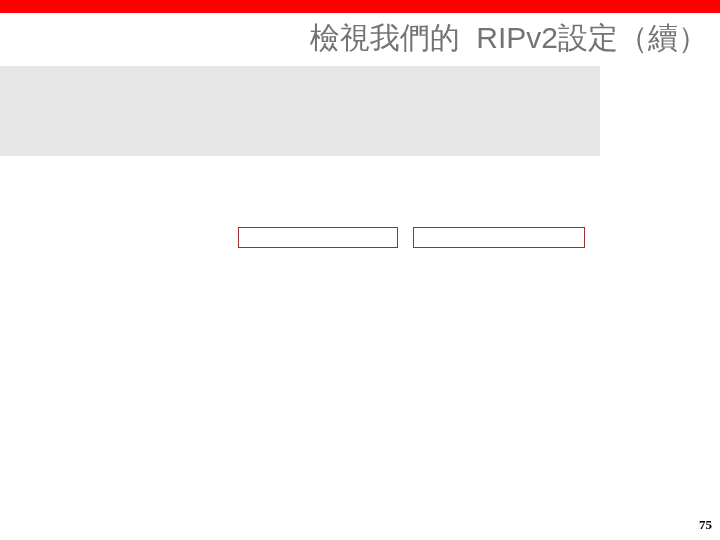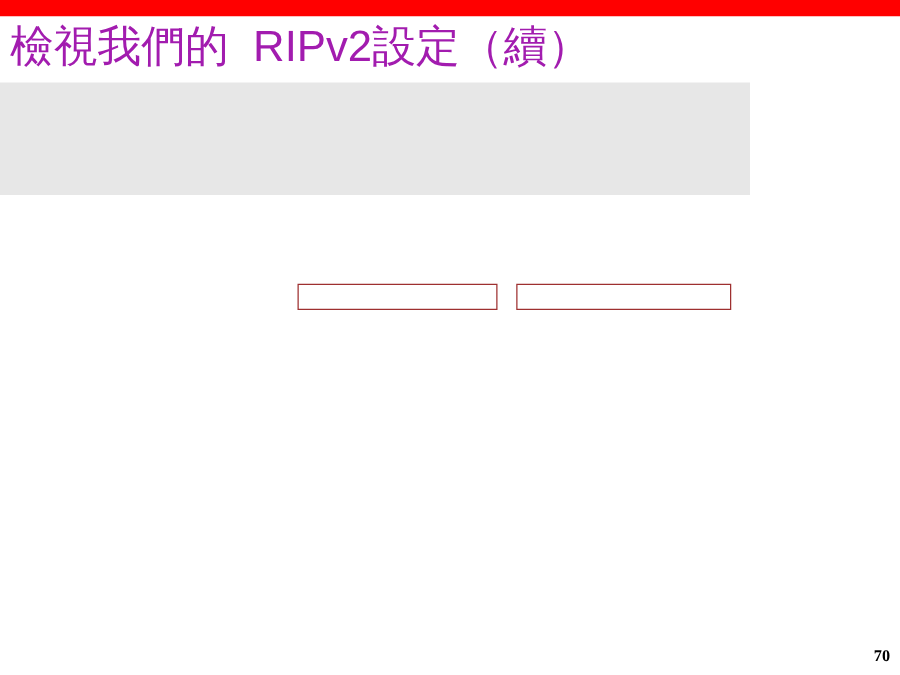--- a/index.html
+++ b/index.html
@@ -25,27 +25,28 @@
     background: #FF0000;
   }
 
   
   #slide-title {
     position: absolute;
     left: 8px;
     top: 17px;
     width: 700px;
     height: 42px;
-    color: #a21caf;
+    color: #737373;
     font-family: "Liberation Sans", sans-serif;
-    font-size: 35px;
+    font-size: 30px;
     font-weight: 400;
     line-height: 42px;
     white-space: pre;
     letter-spacing: 0px;
+    text-align: right;
   }
 
   
   #console-block {
     position: absolute;
     left: 0px;
     top: 66px;
     width: 600px;
     height: 90px;
     background: #E7E7E7;
@@ -128,13 +129,13 @@
 
   <div class="console-line l3">
     <span class="g2"></span><span class="g2"></span><span class="g1"></span><span class="g1"></span><span class="g1"></span><span class="g2"></span><span class="g1"></span><span class="g1"></span><span class="g1"></span>
   </div>
 </div>
 
 <div class="callout-box" id="callout-box-left"></div>
 
 <div class="callout-box" id="callout-box-right"></div>
 
-<div id="page-number">70</div>
+<div id="page-number">75</div>
 
 </body></html>

